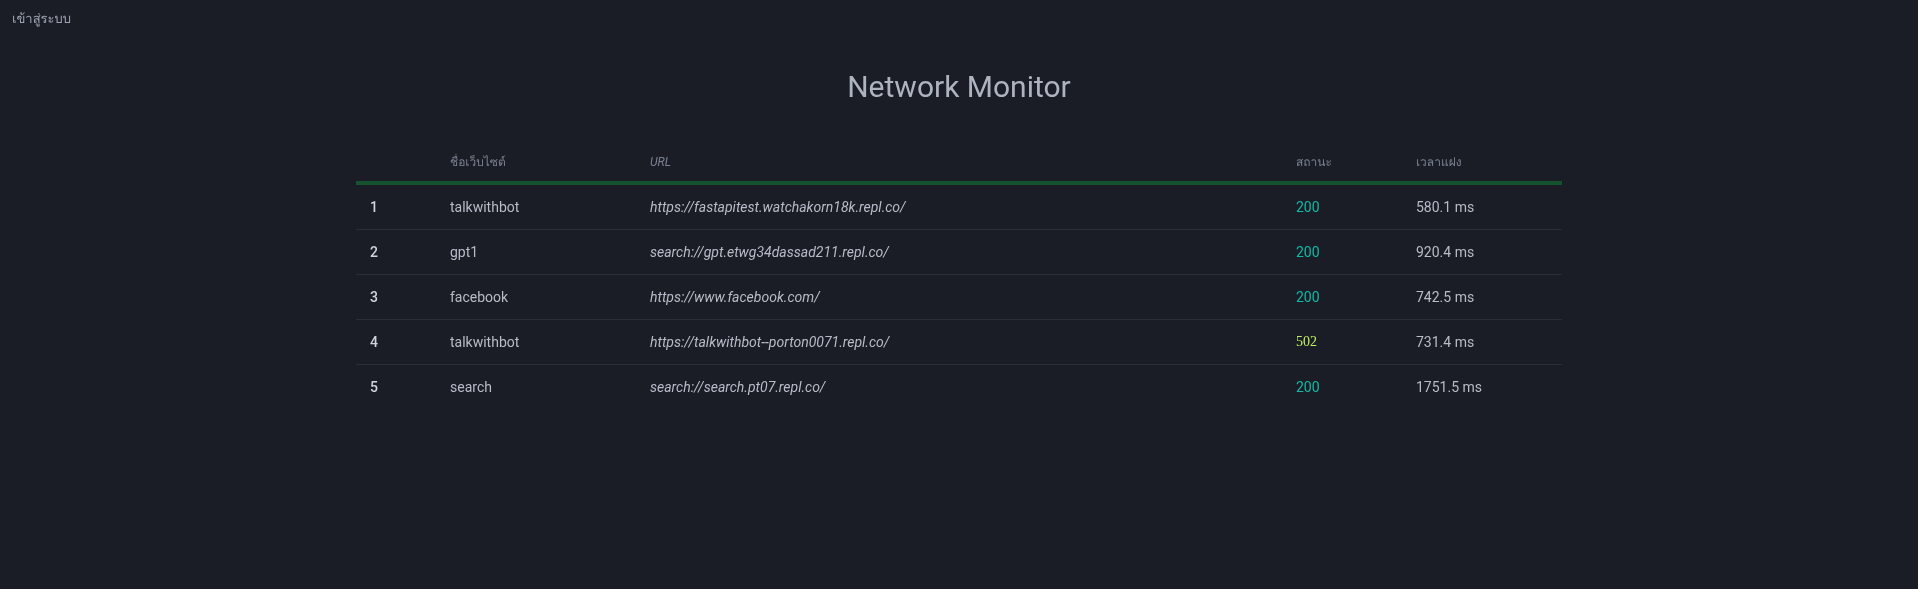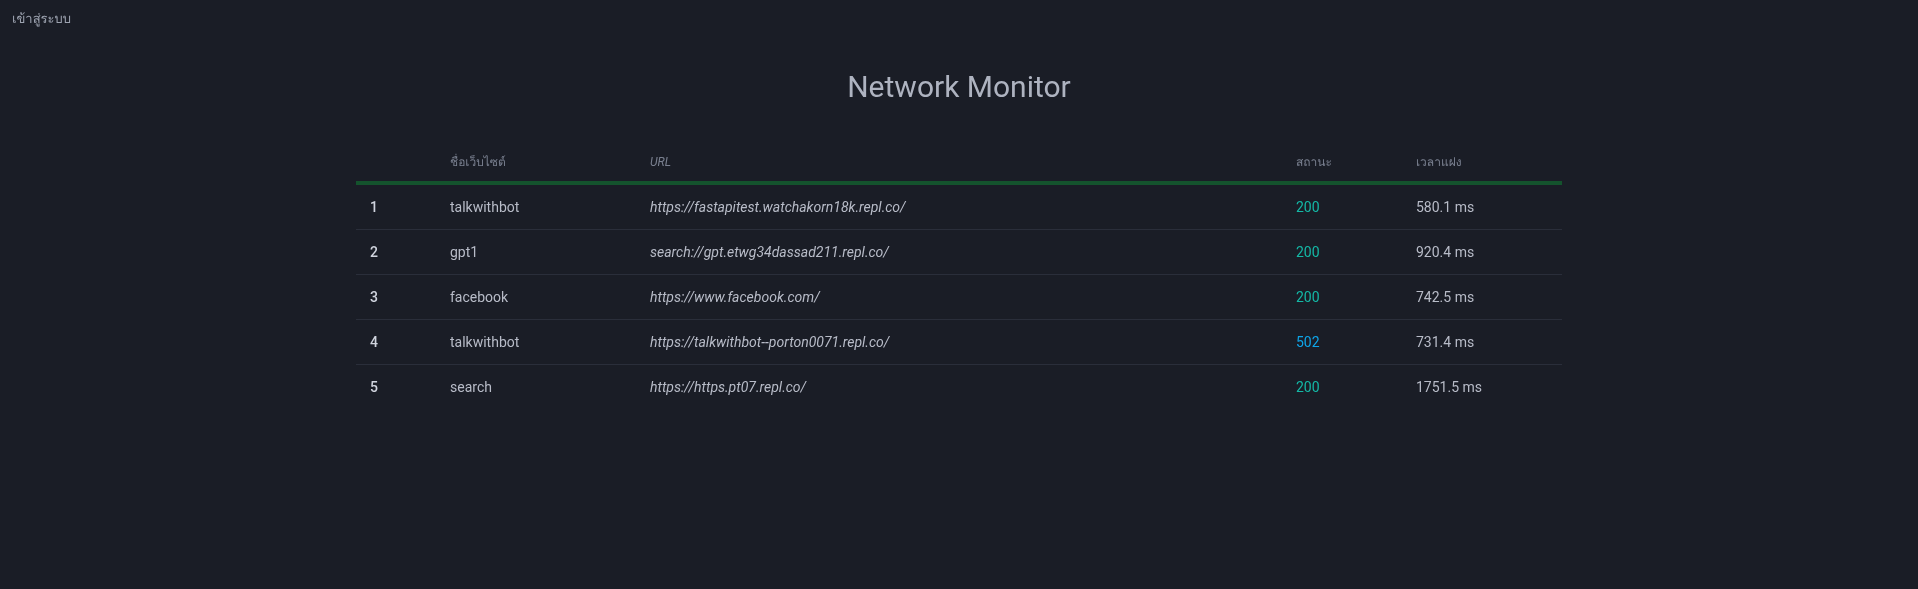--- a/index.html
+++ b/index.html
@@ -83,21 +83,22 @@
     .col-status {
       width: 120px;
     }
     .col-latency {
       width: 160px;
     }
     .status-ok {
       color: #14b8a6;
     }
     .status-err {
-      color: #0ea5e9;
+      color: #bef264;
+      font-family: Liberation Serif, serif;
     }
   </style>
 </head>
 <body>
 
 <div class="header">
   <div class="login-link">เข้าสู่ระบบ</div>
 </div>
 
 <h1 class="page-title">Network Monitor</h1>
@@ -138,19 +139,19 @@
         <tr>
           <td class="col-index">4</td>
           <td class="col-name">talkwithbot</td>
           <td class="col-url">https://talkwithbot--porton0071.repl.co/</td>
           <td class="col-status status-err">502</td>
           <td class="col-latency">731.4 ms</td>
         </tr>
         <tr>
           <td class="col-index">5</td>
           <td class="col-name">search</td>
-          <td class="col-url">https://https.pt07.repl.co/</td>
+          <td class="col-url">search://search.pt07.repl.co/</td>
           <td class="col-status status-ok">200</td>
           <td class="col-latency">1751.5 ms</td>
         </tr>
       </tbody>
   </table>
 </div>
 
 </body></html>

